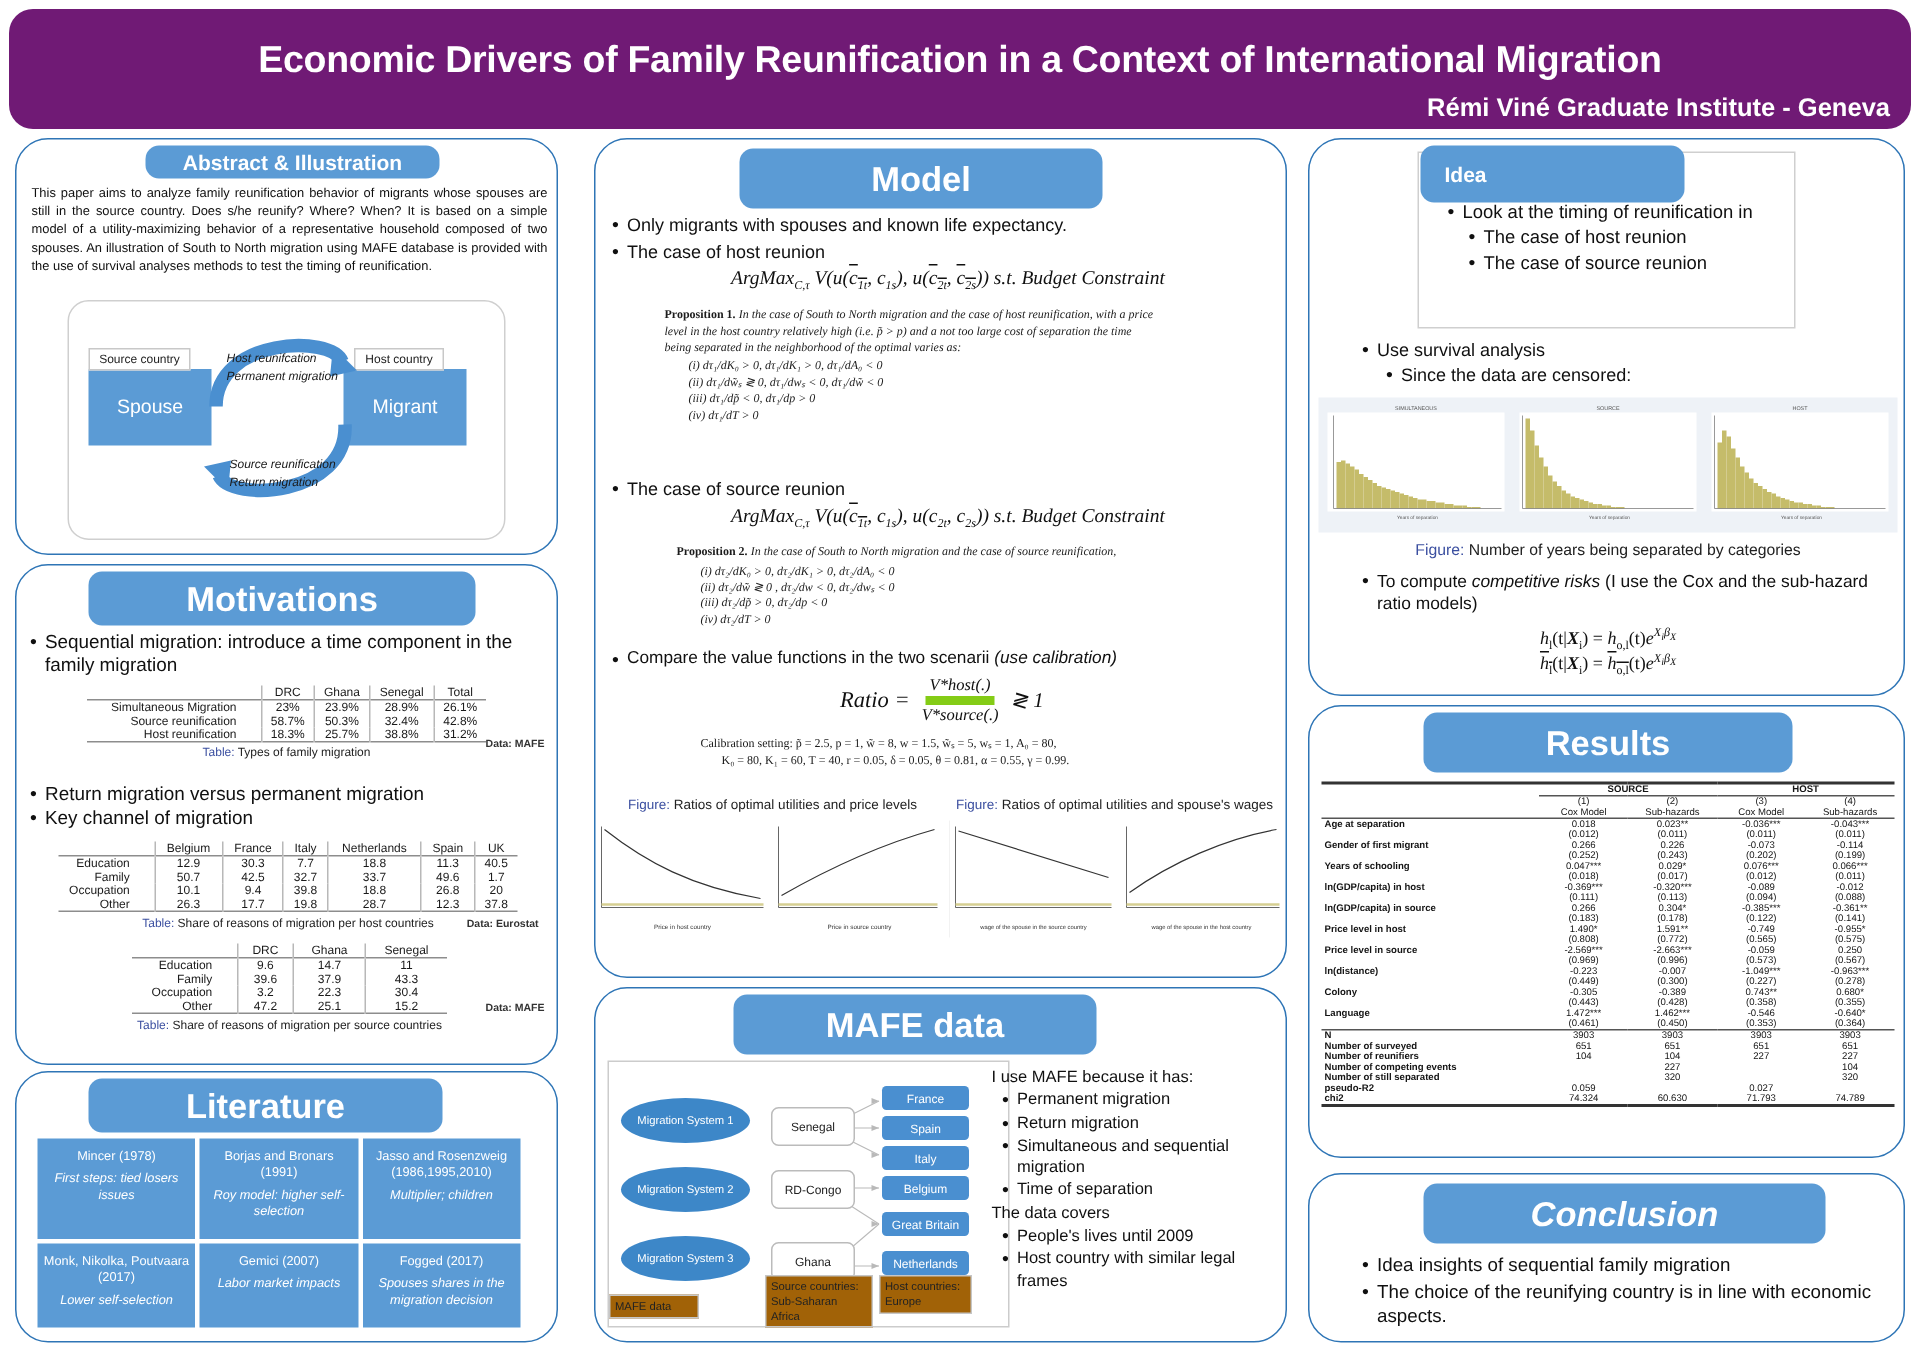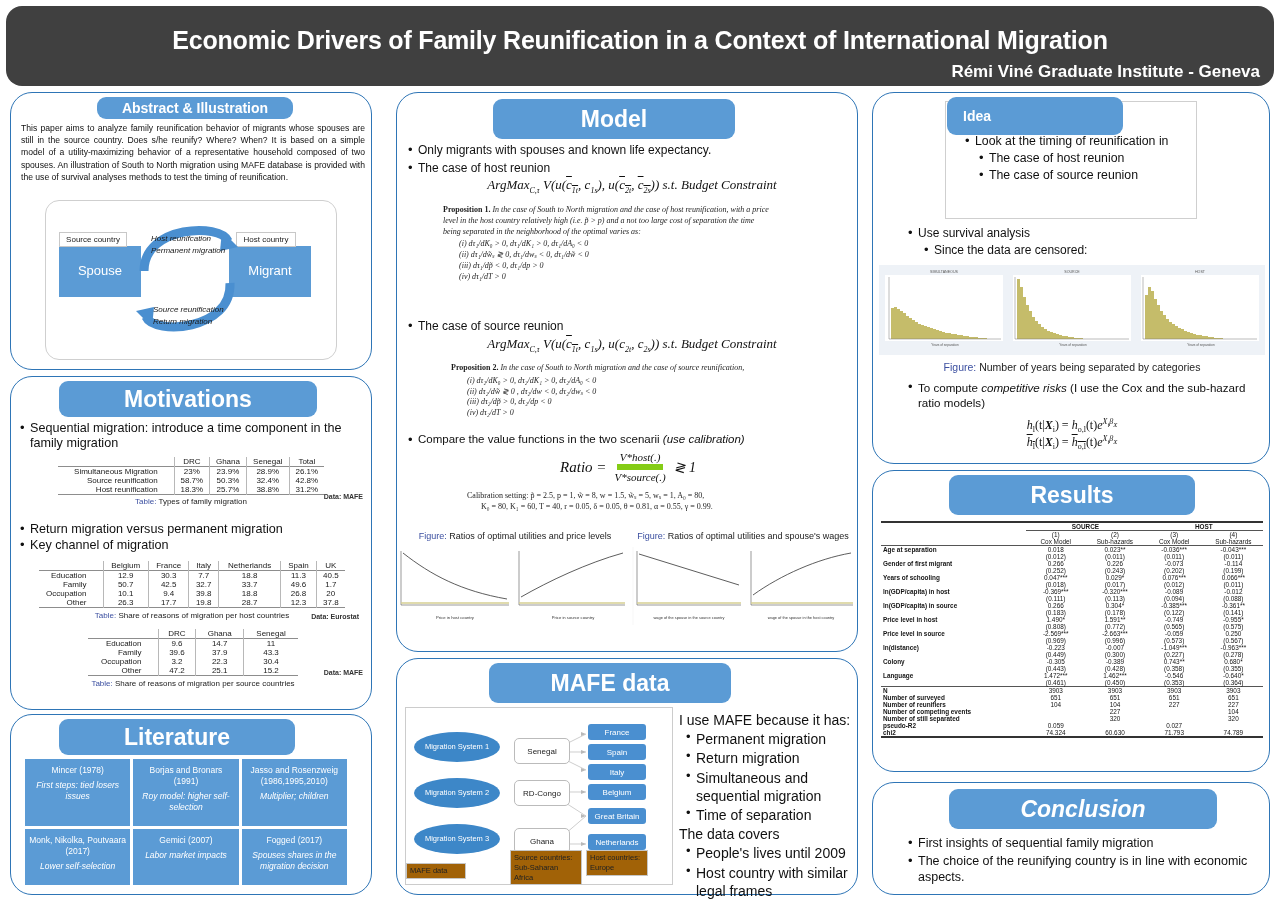--- a/index.html
+++ b/index.html
@@ -9,21 +9,21 @@
     background:#ffffff;
     font-family:"Liberation Sans", sans-serif;
     color:#101010;
     overflow:hidden;
   }
   .poster { position:relative; width:1280px; height:905px; }
 
   
   .banner {
     position:absolute; left:6px; top:6px; width:1268px; height:80px;
-    background:#404040; border-radius:16px;
+    background:#701a75; border-radius:16px;
   }
   .banner-title {
     position:absolute; left:0; top:20px; width:100%;
     text-align:center; color:#ffffff;
     font-size:25px; font-weight:bold; letter-spacing:-0.2px;
   }
   .banner-author {
     position:absolute; right:14px; top:56px;
     color:#ffffff; font-size:17px; font-weight:bold;
   }
@@ -504,21 +504,21 @@
       <div class="bbox" style="left:182px; top:56px; width:58px; height:16px;">Italy</div>
       <div class="bbox" style="left:182px; top:76px; width:58px; height:16px;">Belgium</div>
       <div class="bbox" style="left:182px; top:100px; width:58px; height:16px;">Great Britain</div>
       <div class="bbox" style="left:182px; top:126px; width:58px; height:16px;">Netherlands</div>
 
       <div class="tagbox" style="left:0px; top:155px; width:60px;">MAFE data</div>
       <div class="tagbox" style="left:104px; top:142px; width:72px;">Source countries: Sub-Saharan Africa</div>
       <div class="tagbox" style="left:180px; top:142px; width:62px;">Host countries: Europe</div>
     </div>
 
-    <div style="position:absolute; left:282px; top:52px; width:176px; font-size:14px; line-height:1.3;">
+    <div style="position:absolute; left:264px; top:52px; width:176px; font-size:11px; line-height:1.3;">
       <div>I use MAFE because it has:</div>
       <ul class="bul" style="padding-left:6px; margin-top:1px;">
         <li>Permanent migration</li>
         <li>Return migration</li>
         <li>Simultaneous and sequential migration</li>
         <li>Time of separation</li>
       </ul>
       <div style="margin-top:1px;">The data covers</div>
       <ul class="bul" style="padding-left:6px; margin-top:1px;">
         <li>People's lives until 2009</li>
@@ -902,18 +902,18 @@
               <td style="border-bottom:2.2px double #333;">74.789</td>
             </tr>
         </tbody>
       </table>
     </div>
   </div>
 
   <div class="panel" style="left:872px; top:782px; width:398px; height:113px;">
     <div class="sect-title big" style="position:absolute; left:76px; top:6px; width:268px; height:40px;font-style:italic;">Conclusion</div>
     <ul class="bul" style="position:absolute; left:34px; top:52px; width:350px; font-size:12.5px; line-height:1.32;">
-      <li>First insights of sequential family migration</li>
+      <li>Idea insights of sequential family migration</li>
       <li>The choice of the reunifying country is in line with economic aspects.</li>
     </ul>
   </div>
 
 </div>
 
 </body></html>

